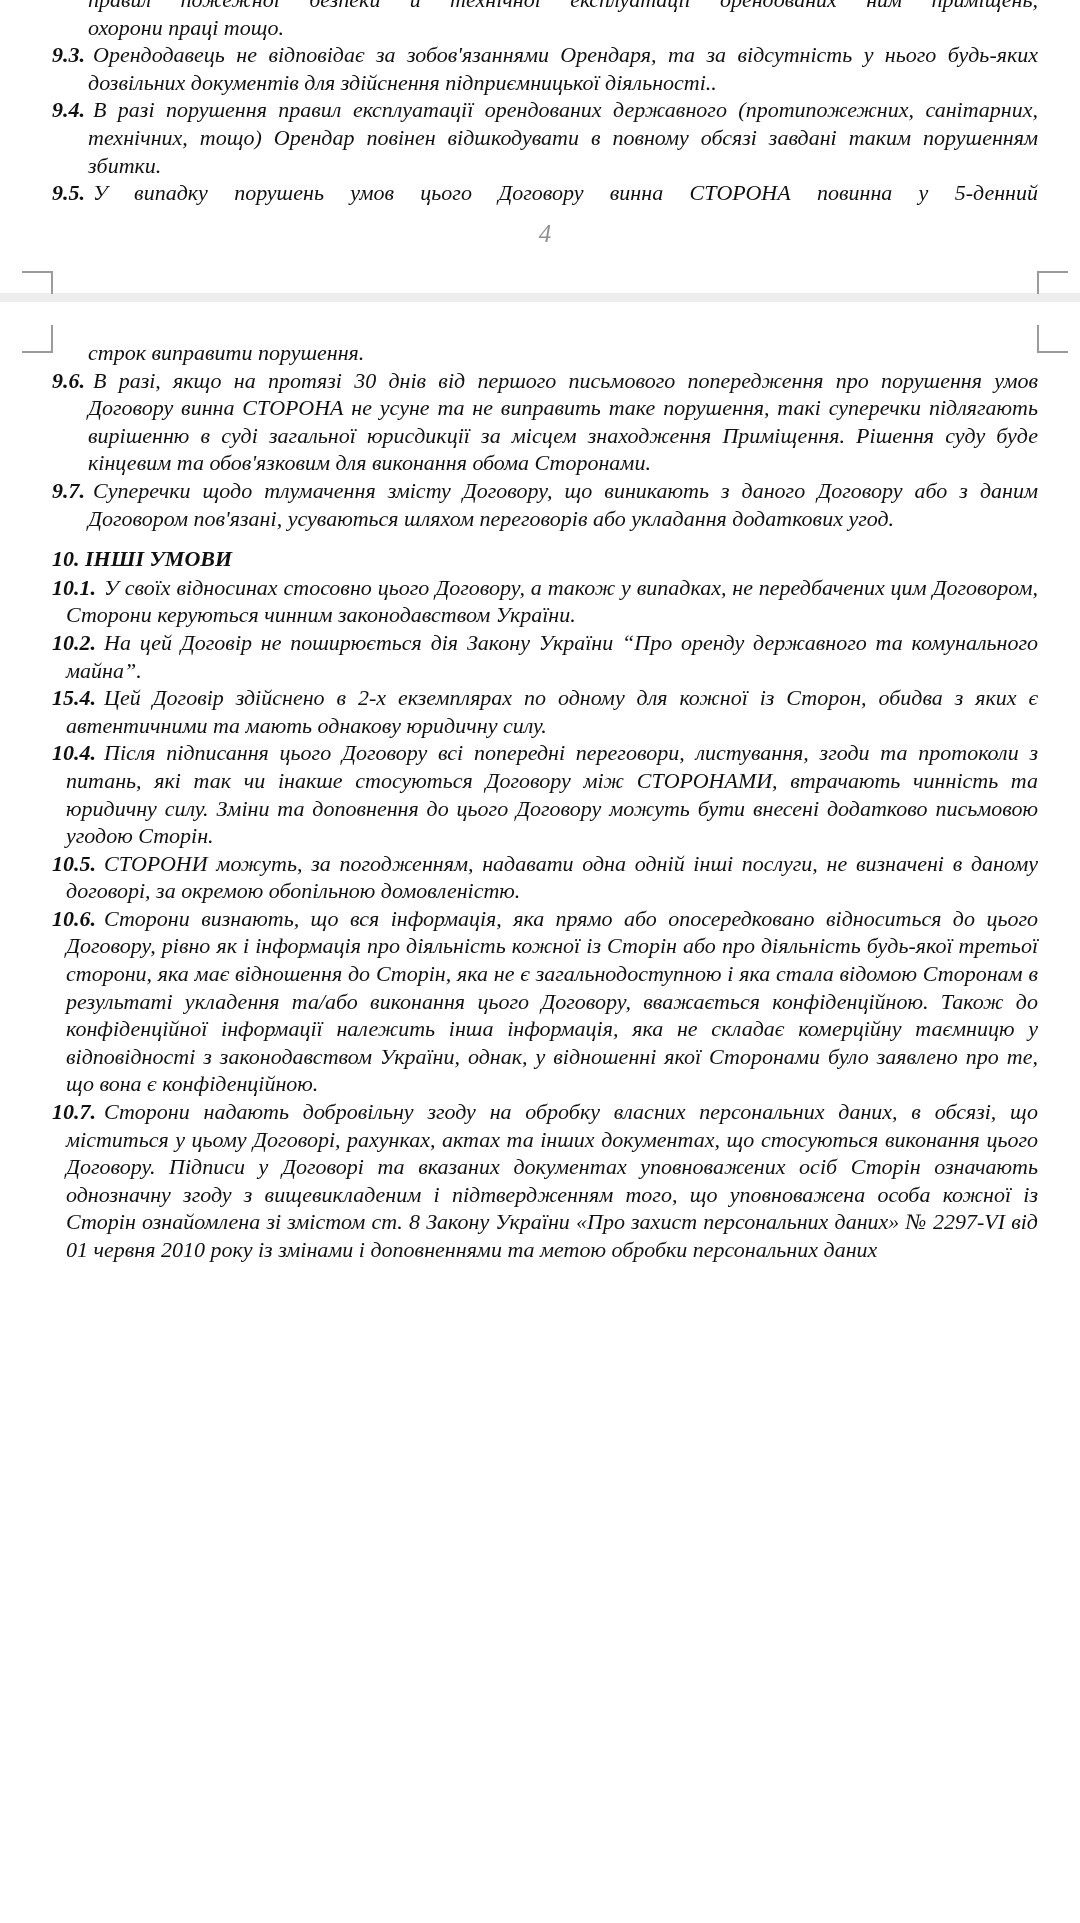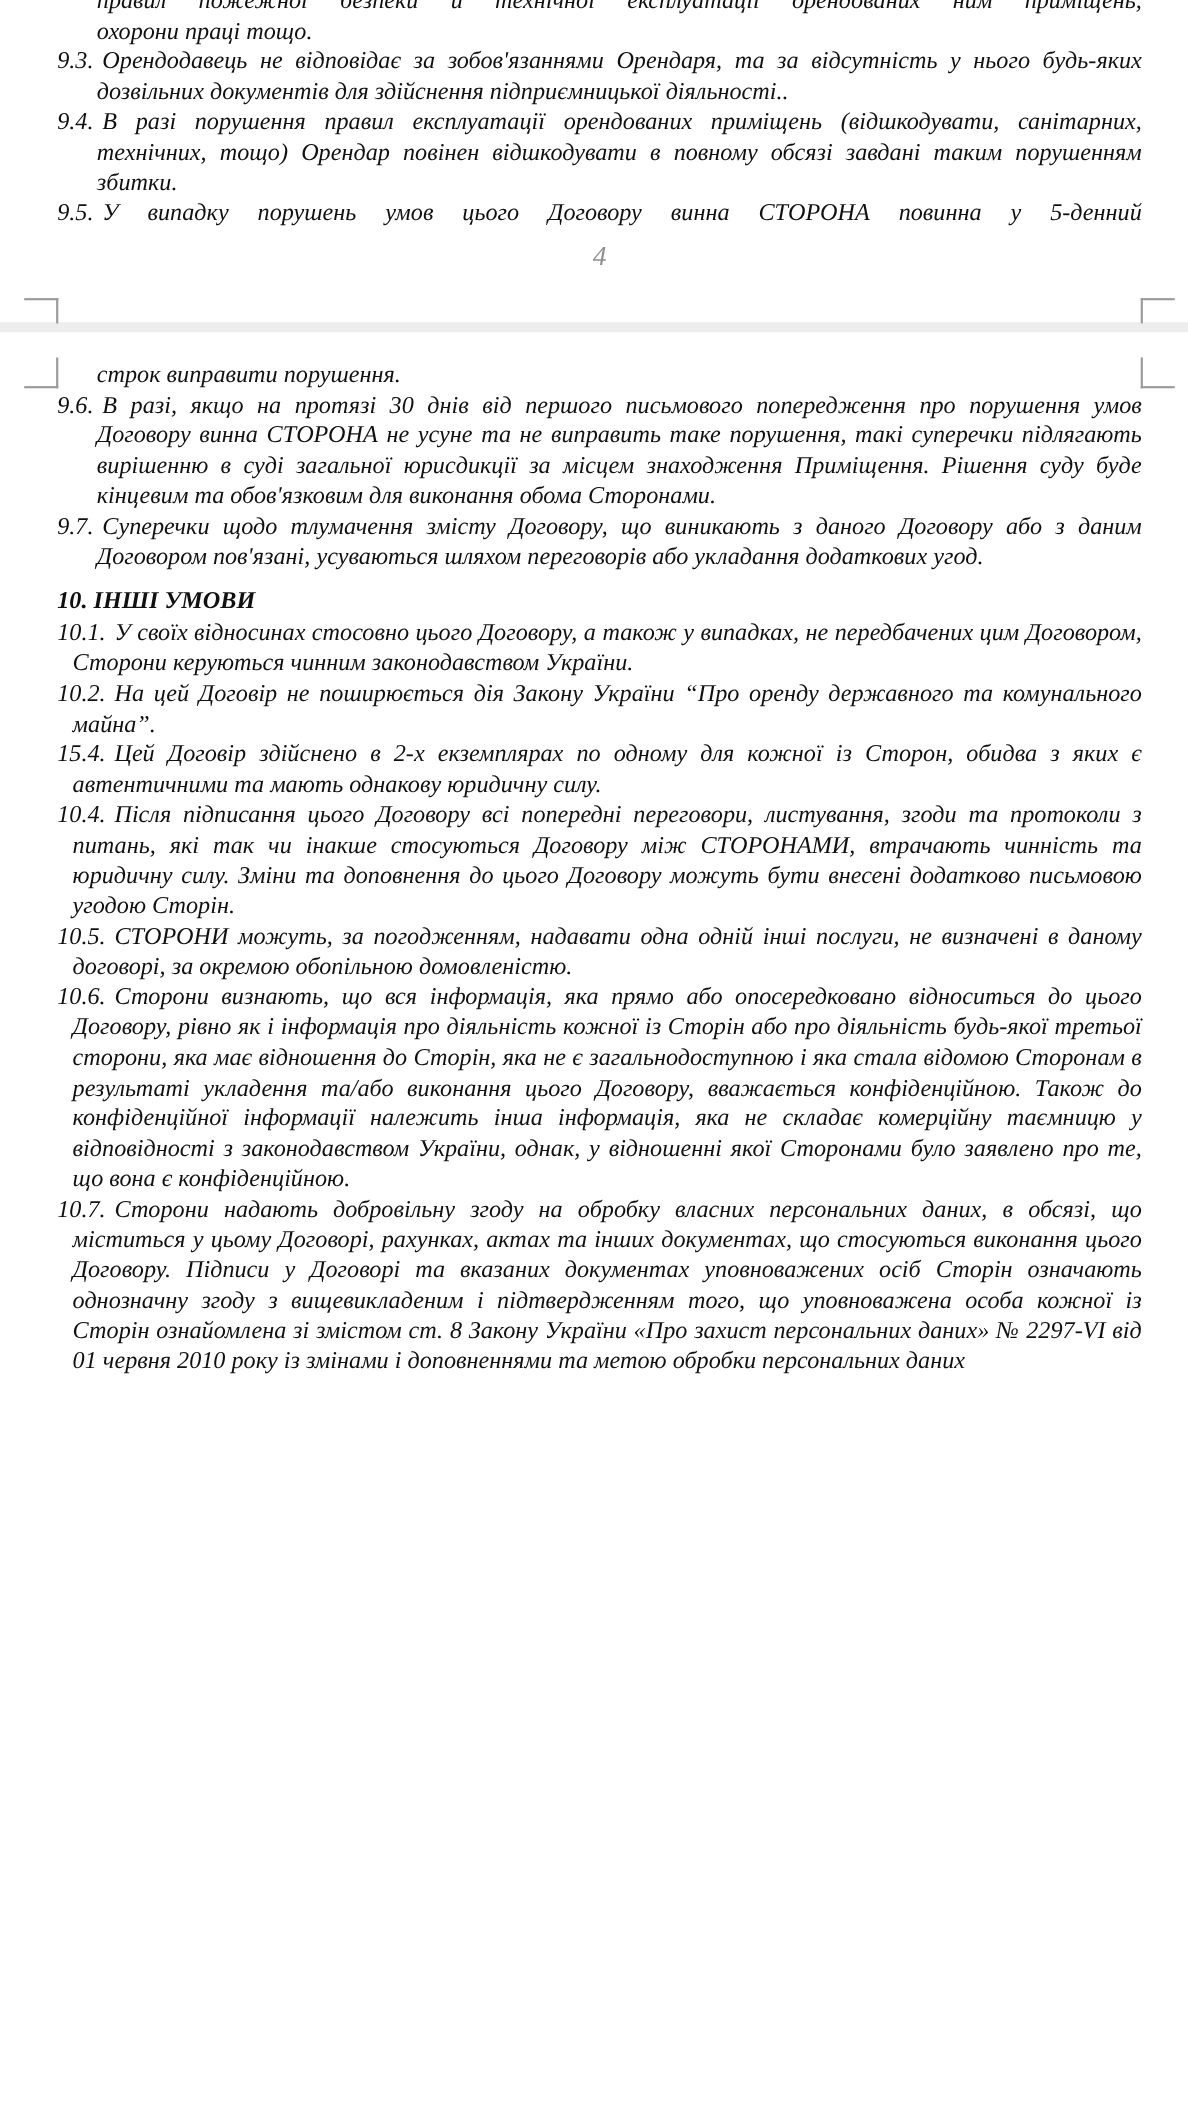--- a/index.html
+++ b/index.html
@@ -8,39 +8,39 @@
   }
   html,body{margin:0;padding:0;background:#ffffff;}
   #screen{
     position:relative; width:1080px; height:1394px;
     background:#ffffff; overflow:hidden;
     font-family:"Liberation Serif","DejaVu Serif",serif;
     font-style:italic; color:var(--text);
   }
   .page{position:absolute; left:0; right:0; padding:0 42px 0 52px;}
   .page p{margin:0; font-size:22px; line-height:27.6px; text-align:justify;}
-  .num{font-weight:400; margin-right:8px;}
+  .num{font-weight:700; margin-right:8px;}
   
   p.i9{padding-left:36px; text-indent:-36px;}
   
   p.i10{padding-left:14px; text-indent:-14px;}
   p.cont{padding-left:36px;}
   .jlast{text-align-last:justify;}
   .pagenum{margin-top:12px; text-align:center; font-size:25px; line-height:30px; color:var(--muted);}
   
   #page4{top:-14px;}
   
   #band{position:absolute; left:0; top:293px; width:1080px; height:9px; background:var(--band);}
   .cmark{position:absolute; width:29px;}
   #mark-p4-left {left:22px;  top:271px; height:21px; border-top:2px solid var(--mark);  border-right:2px solid var(--mark);}
   #mark-p4-right{left:1037px;top:271px; height:21px; border-top:2px solid var(--mark);  border-left:2px solid var(--mark);}
   #mark-p5-left {left:22px;  top:325px; height:26px; border-bottom:2px solid var(--mark);border-right:2px solid var(--mark);}
   #mark-p5-right{left:1037px;top:325px; height:26px; border-bottom:2px solid var(--mark);border-left:2px solid var(--mark);}
   
-  #page5{top:302px; bottom:0; padding-top:24px; overflow:hidden;}
+  #page5{top:302px; bottom:0; padding-top:37px; overflow:hidden;}
   .h10{font-weight:700; text-align:right; margin:13px 0 1px 0 !important;}
   #heading11{
     position:absolute; left:0; right:0; top:1752px;
     text-align:left; font-weight:700; font-size:22.5px; line-height:28px;
     white-space:pre-wrap;
   }
   #badge{
     position:absolute; left:44px; top:1854px; width:424px; height:67px;
     background:var(--badge-bg); border-radius:10px;
     display:flex; align-items:flex-end; padding-left:18px; box-sizing:border-box;
@@ -55,21 +55,21 @@
 <body>
 
 <div id="screen">
 
   <div class="page" id="page4">
     <p class="cont jlast"><span>правил пожежної безпеки й технічної експлуатації орендованих ним приміщень,</span></p>
     <p class="cont"><span>охорони праці тощо.</span></p>
 
     <p class="i9"><span class="num">9.3.</span><span>Орендодавець не відповідає за зобов'язаннями Орендаря, та за відсутність у нього будь-яких дозвільних документів для здійснення підприємницької діяльності..</span></p>
 
-    <p class="i9"><span class="num">9.4.</span><span>В разі порушення правил експлуатації орендованих приміщень (відшкодувати, санітарних, технічних, тощо) Орендар повінен відшкодувати в повному обсязі завдані таким порушенням збитки.</span></p>
+    <p class="i9"><span class="num">9.4.</span><span>В разі порушення правил експлуатації орендованих державного (протипожежних, санітарних, технічних, тощо) Орендар повінен відшкодувати в повному обсязі завдані таким порушенням збитки.</span></p>
 
     <p class="i9 jlast"><span class="num">9.5.</span><span>У випадку порушень умов цього Договору винна СТОРОНА повинна у 5-денний</span></p>
 
     <div class="pagenum">4</div>
   </div>
 
   <div id="band"></div>
   <div class="cmark" id="mark-p4-left"></div>
   <div class="cmark" id="mark-p4-right"></div>
   <div class="cmark" id="mark-p5-left"></div>

